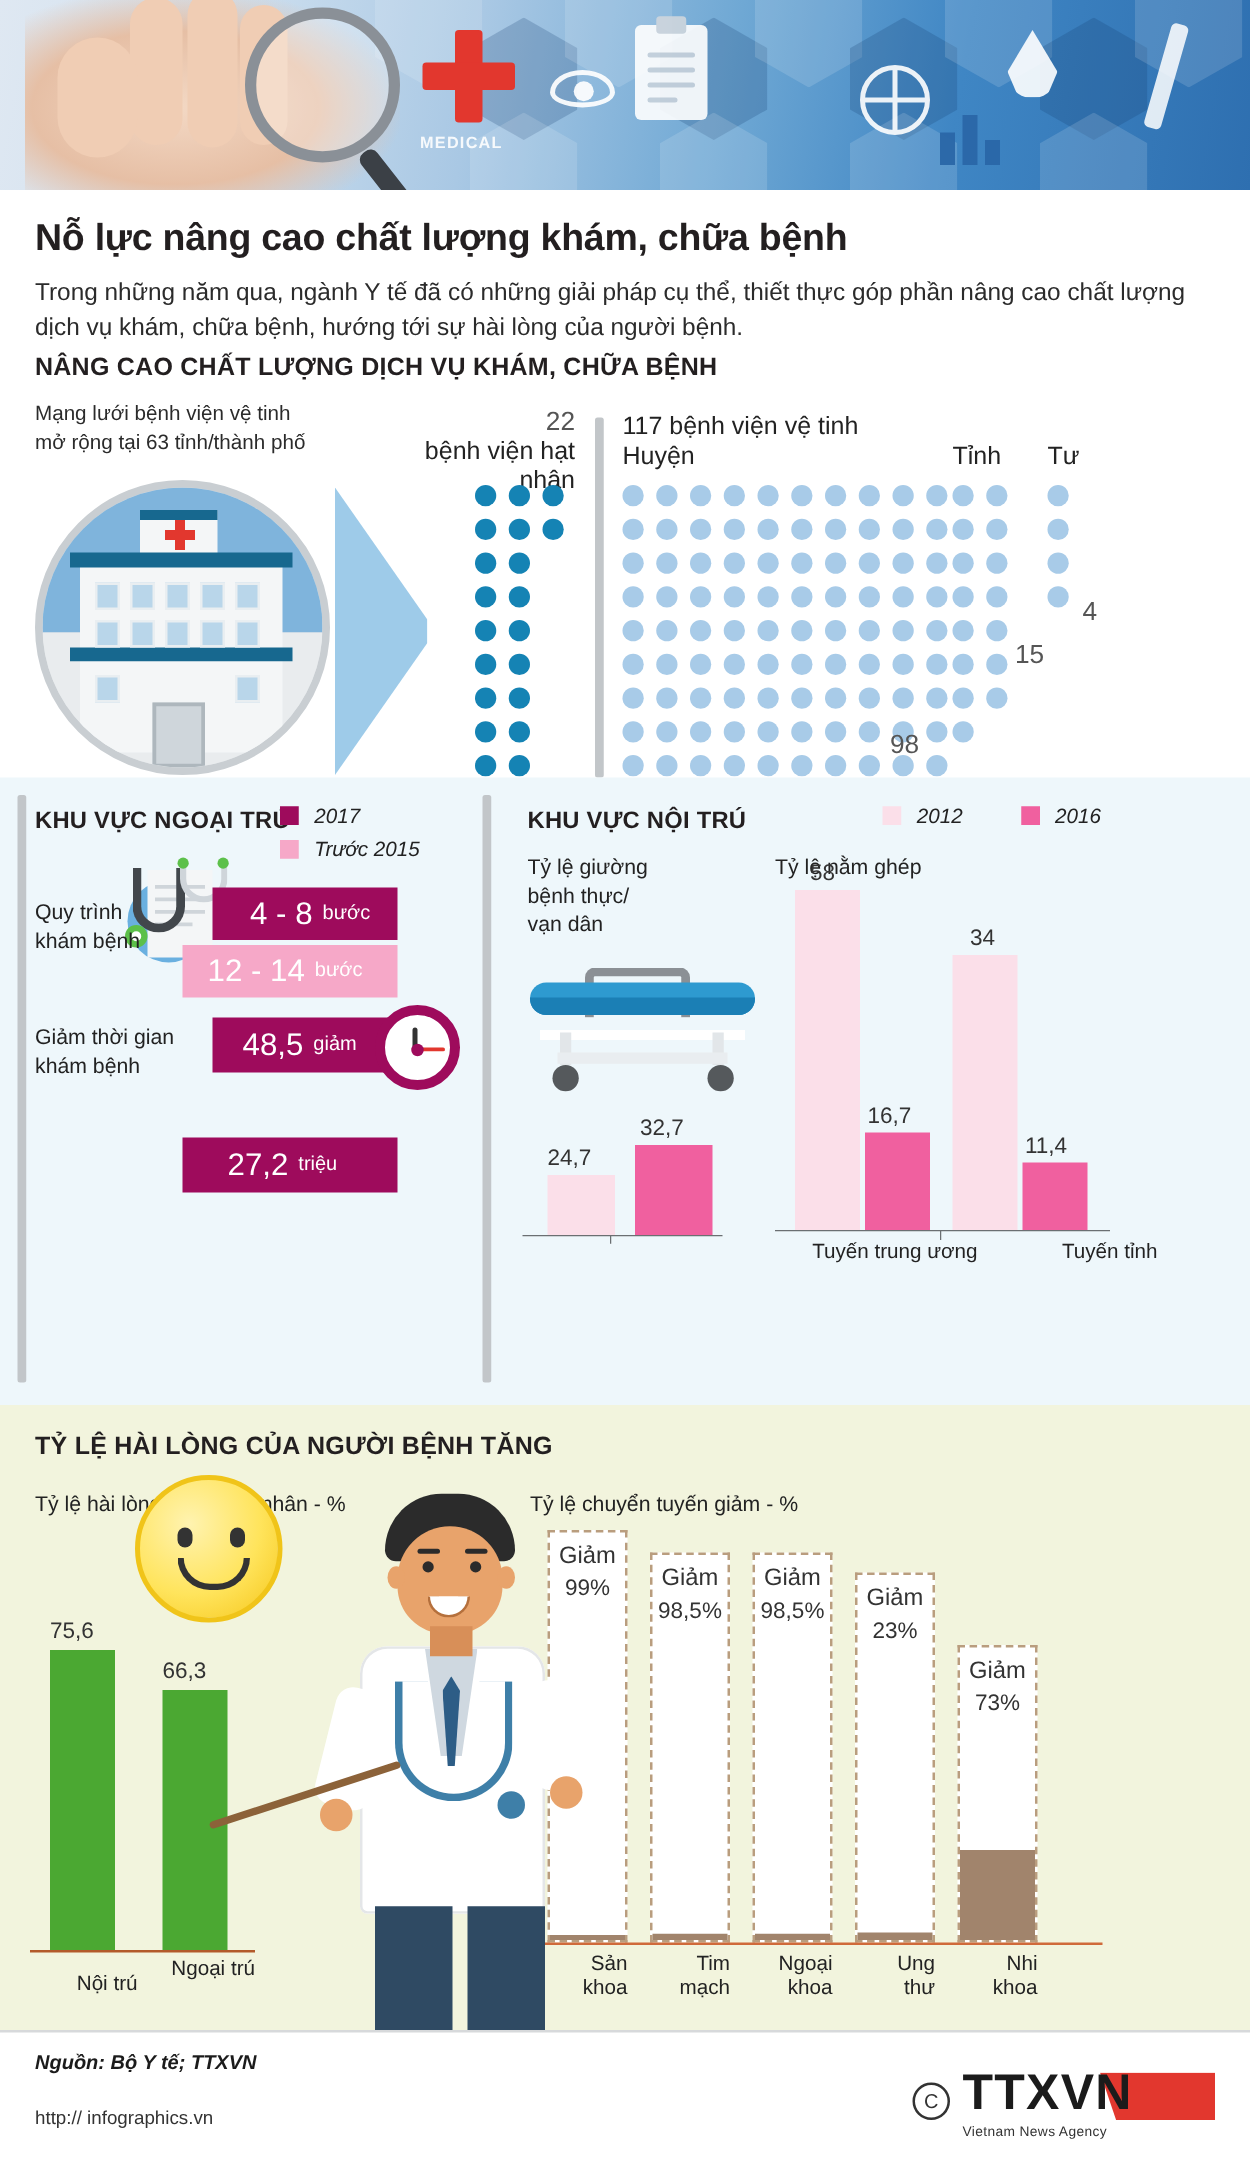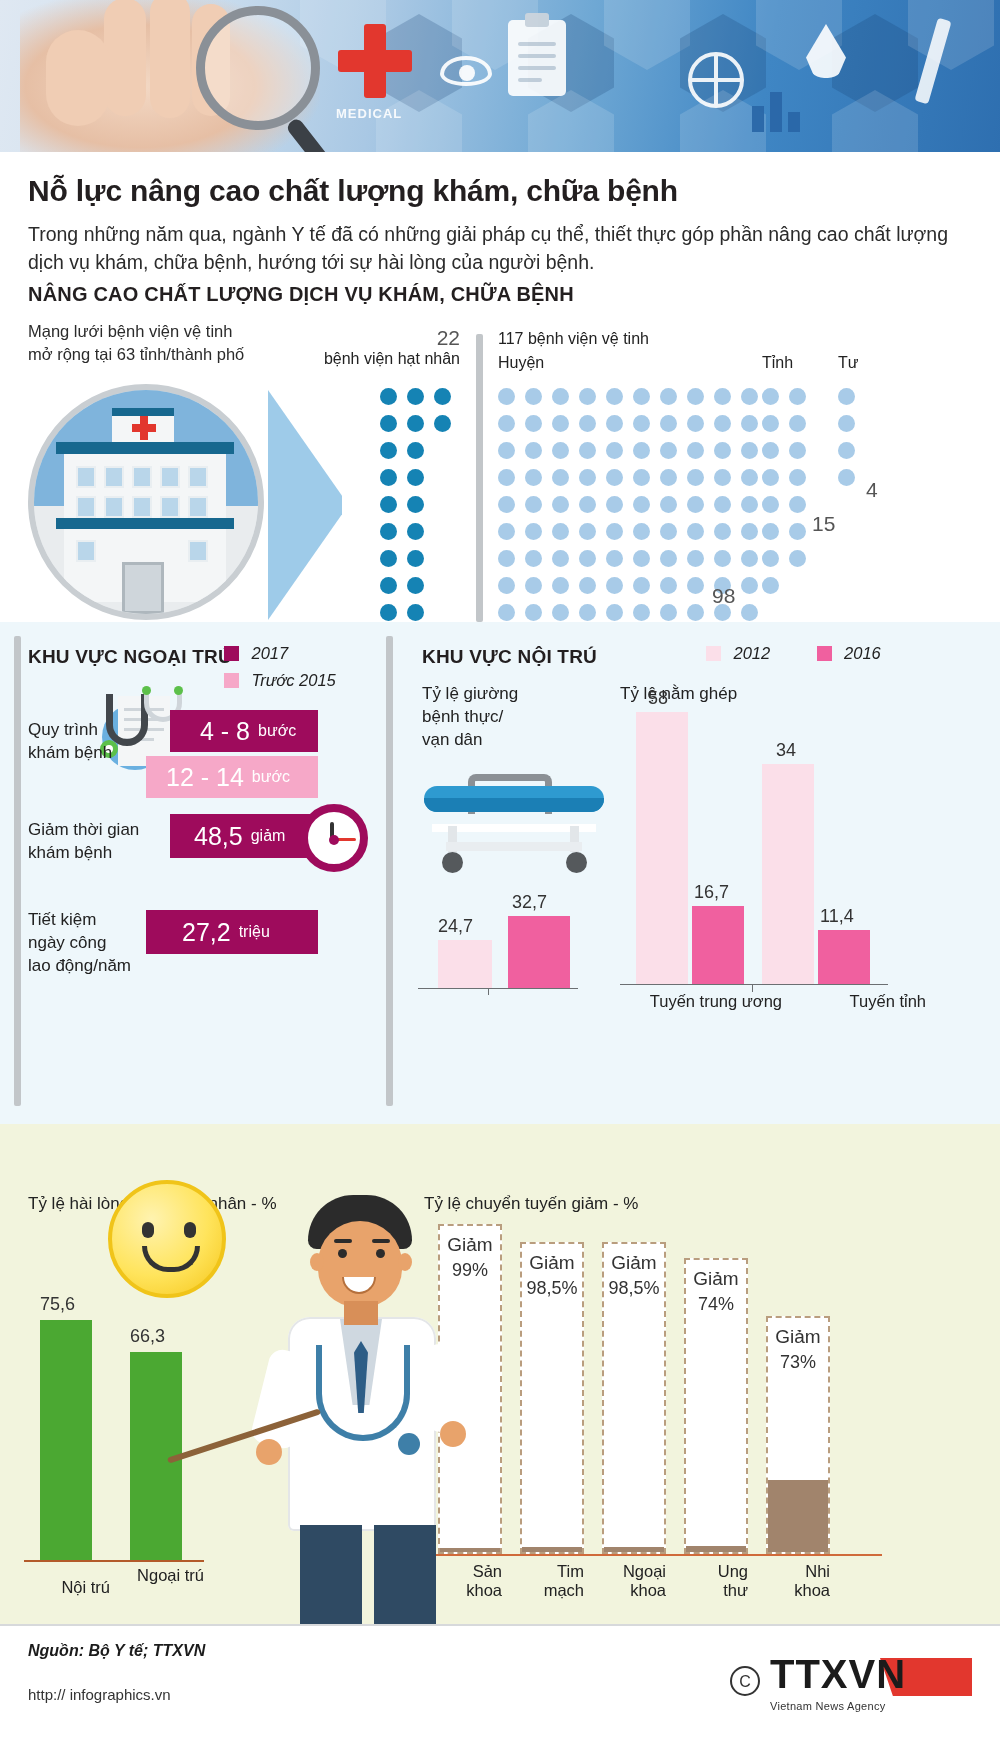--- a/index.html
+++ b/index.html
@@ -64,21 +64,21 @@
   .hosp-cr:before{left:8px;top:0;width:8px;height:24px;}
   .hosp-cr:after{left:0;top:8px;width:24px;height:8px;}
   .hosp-win { position:absolute; width:20px; height:22px; background:#b9d6ea; border:2px solid #e9eef1;}
   .hosp-door { position:absolute; left:88px; bottom:0; width:42px; height:52px; background:#cfd6db; border:3px solid #aeb7bd;}
   .hosp-band { position:absolute; left:22px; top:128px; width:178px; height:11px; background:#17688f;}
 
   .arrow-wedge { position:absolute; left:268px; top:84px; width:74px; height:230px;
                  background:#9ecbe9; clip-path:polygon(0 0,100% 46%,100% 54%,0 100%); }
   .divider-v { position:absolute; width:7px; background:#c2c6c9; border-radius:2px; }
   .num-big { font-size:21px; color:#555; }
-  .lbl { font-size:16px; color:#222; }
+  .lbl { font-size:20px; color:#222; }
   .dotwrap { position:absolute; }
   .dot { width:17px; height:17px; border-radius:50%; display:block; }
   .dot.dark { background:#1583b4; }
   .dot.light { background:#a8cbe8; }
   .grid { display:grid; }
 
   
   .s2 { position:absolute; left:0; top:622px; width:1000px; height:502px; background:#eef7fb; }
   .legend-sq { display:inline-block; width:15px; height:15px; vertical-align:-2px; margin-right:8px;}
   .legend-txt { font-size:16.5px; font-style:italic; color:#222; }
@@ -458,25 +458,20 @@
   <div class="vbar" style="left:170px;top:192px;width:148px;height:44px;background:#9e0b5c;padding-left:24px;">
     <span class="v">48,5</span>
     <span class="u">giảm</span>
   </div>
   <div style="position:absolute;left:300px;top:182px;width:68px;height:68px;border:8px solid #9e0b5c;border-radius:50%;background:#fff;">
     <div style="position:absolute;left:22px;top:10px;width:4px;height:20px;background:#333;border-radius:2px;transform-origin:bottom;"></div>
     <div style="position:absolute;left:24px;top:26px;width:24px;height:3px;background:#e2372e;border-radius:2px;"></div>
     <div style="position:absolute;left:21px;top:23px;width:10px;height:10px;background:#9e0b5c;border-radius:50%;"></div>
   </div>
 
-  <div class="rowlabel" style="position:absolute;left:28px;top:286px;">
-    <div>Tiết kiệm</div>
-    <div>ngày công</div>
-    <div>lao động/năm</div>
-  </div>
   <div class="vbar" style="left:146px;top:288px;width:172px;height:44px;background:#9e0b5c;padding-left:36px;">
     <span class="v">27,2</span>
     <span class="u">triệu</span>
   </div>
 
   <div class="sec-head" style="position:absolute;left:422px;top:24px;font-size:19px;">KHU VỰC NỘI TRÚ</div>
   <div style="position:absolute;left:706px;top:22px;">
     <span class="legend-sq" style="background:#fbdfe9;"></span>
     <span class="legend-txt">2012</span>
     <span class="legend-sq" style="background:#f0609f;margin-left:42px;"></span>
@@ -518,20 +513,21 @@
   <div class="bar" style="left:762px;top:142px;width:52px;height:220px;background:#fbdfe9;"></div>
   <div class="barval" style="left:776px;top:118px;">34</div>
   <div class="bar" style="left:818px;top:308px;width:52px;height:54px;background:#f0609f;"></div>
   <div class="barval" style="left:820px;top:284px;">11,4</div>
   <div style="position:absolute;left:752px;top:362px;width:1px;height:8px;background:#6b6f72;"></div>
   <div class="cat" style="left:596px;top:370px;width:186px;">Tuyến trung ương</div>
   <div class="cat" style="left:764px;top:370px;width:162px;">Tuyến tỉnh</div>
 </div>
 
 <div class="s3">
+  <div class="sec-head" style="position:absolute;left:28px;top:22px;font-size:20px;">TỶ LỆ HÀI LÒNG CỦA NGƯỜI BỆNH TĂNG</div>
 
   <div class="rowlabel" style="position:absolute;left:28px;top:68px;font-size:17px;">Tỷ lệ hài lòng của bệnh nhân - %</div>
   <div class="rowlabel" style="position:absolute;left:424px;top:68px;font-size:17px;">Tỷ lệ chuyển tuyến giảm - %</div>
 
   <div class="greenbar" style="left:40px;top:196px;width:52px;height:240px;"></div>
   <div class="barval" style="left:40px;top:170px;">75,6</div>
   <div class="greenbar" style="left:130px;top:228px;width:52px;height:208px;"></div>
   <div class="barval" style="left:130px;top:202px;">66,3</div>
   <div class="axis-line" style="left:24px;top:436px;width:180px;background:#b35a2a;height:2px;"></div>
   <div class="cat" style="left:22px;top:454px;width:88px;">Nội trú</div>
@@ -547,21 +543,21 @@
     <div class="t2" style="top:34px;">98,5%</div>
     <div class="fillbrown" style="left:0;right:0;bottom:0;height:5px;"></div>
   </div>
   <div class="dashcol" style="left:602px;top:118px;width:64px;height:312px;">
     <div class="t1" style="top:8px;">Giảm</div>
     <div class="t2" style="top:34px;">98,5%</div>
     <div class="fillbrown" style="left:0;right:0;bottom:0;height:5px;"></div>
   </div>
   <div class="dashcol" style="left:684px;top:134px;width:64px;height:296px;">
     <div class="t1" style="top:8px;">Giảm</div>
-    <div class="t2" style="top:34px;">74%</div>
+    <div class="t2" style="top:34px;">23%</div>
     <div class="fillbrown" style="left:0;right:0;bottom:0;height:6px;"></div>
   </div>
   <div class="dashcol" style="left:766px;top:192px;width:64px;height:238px;">
     <div class="t1" style="top:8px;">Giảm</div>
     <div class="t2" style="top:34px;">73%</div>
     <div class="fillbrown" style="left:0;right:0;bottom:0;height:72px;"></div>
   </div>
   <div class="axis-line" style="left:424px;top:430px;width:458px;background:#d06a3a;height:2px;"></div>
 
   <div class="cat" style="left:438px;top:438px;width:64px;">

